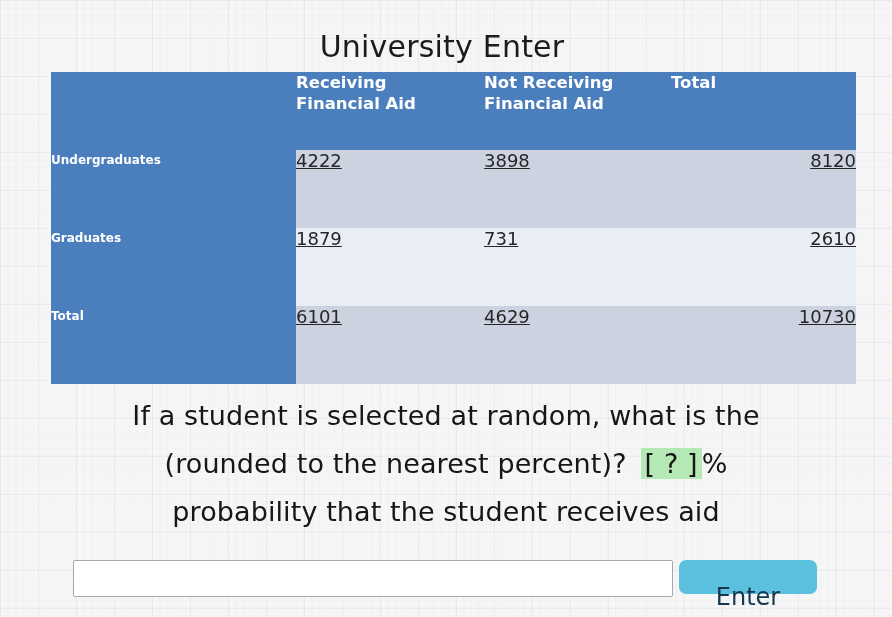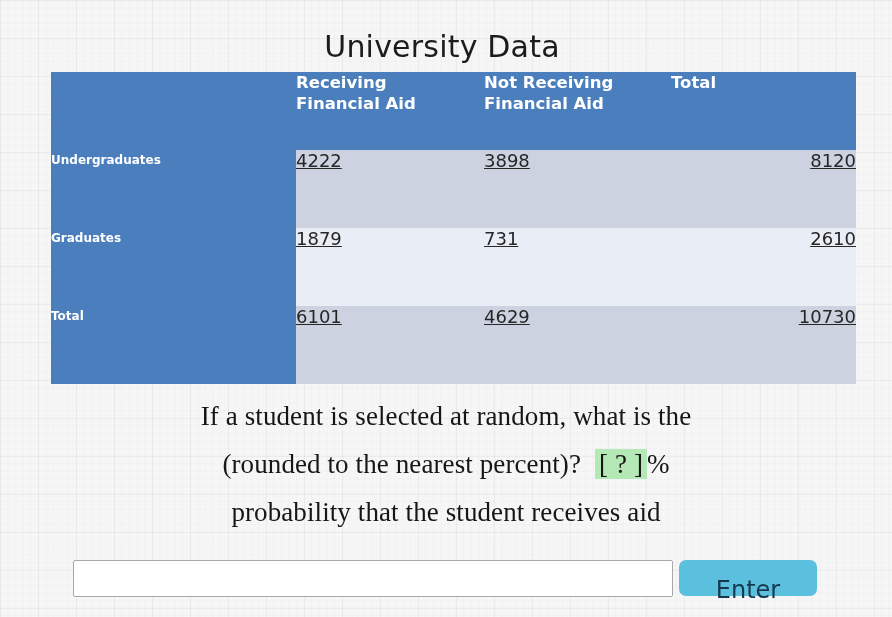--- a/index.html
+++ b/index.html
@@ -117,21 +117,21 @@
     position: absolute;
     left: 0;
     top: 392px;
     width: 892px;
     text-align: center;
     font-size: 27px;
     line-height: 48px;
     color: #161616;
     letter-spacing: 0.1px;
   }
-  .q-line { display: block; white-space: nowrap; font-family: Liberation Serif, serif; }
+  .q-line { display: block; white-space: nowrap; }
   .answer-slot {
     background: #b4e8b4;
     padding: 0 4px;
     margin-left: 14px;
   }
   .percent-sign { color: #161616; }
 
   
   #answer-input {
     position: absolute;
@@ -147,41 +147,41 @@
     font-family: "DejaVu Sans", "Liberation Sans", sans-serif;
     color: #222;
     padding: 0 8px;
     outline: none;
   }
   #enter-button {
     position: absolute;
     left: 679px;
     top: 560px;
     width: 138px;
-    height: 36px;
+    height: 24px;
     box-sizing: border-box;
     background: #5bc0de;
     border: 0;
     border-radius: 7px;
     color: #15384f;
     font-size: 24px;
     font-family: "DejaVu Sans", "Liberation Sans", sans-serif;
     line-height: 40px;
     text-align: center;
     cursor: pointer;
-    padding: 10px;
+    padding: 17px;
   }
 </style>
 </head>
 <body>
 
 <div id="page-root">
 
   <div id="table-title">
-    <span id="table-title-inner">University Data</span>
+    <span id="table-title-inner">University Enter</span>
   </div>
 
   <table id="data-table">
     <colgroup>
       <col class="col-label">
         <col class="col-a">
         <col class="col-b">
         <col class="col-c">
     </colgroup>
     <thead>

